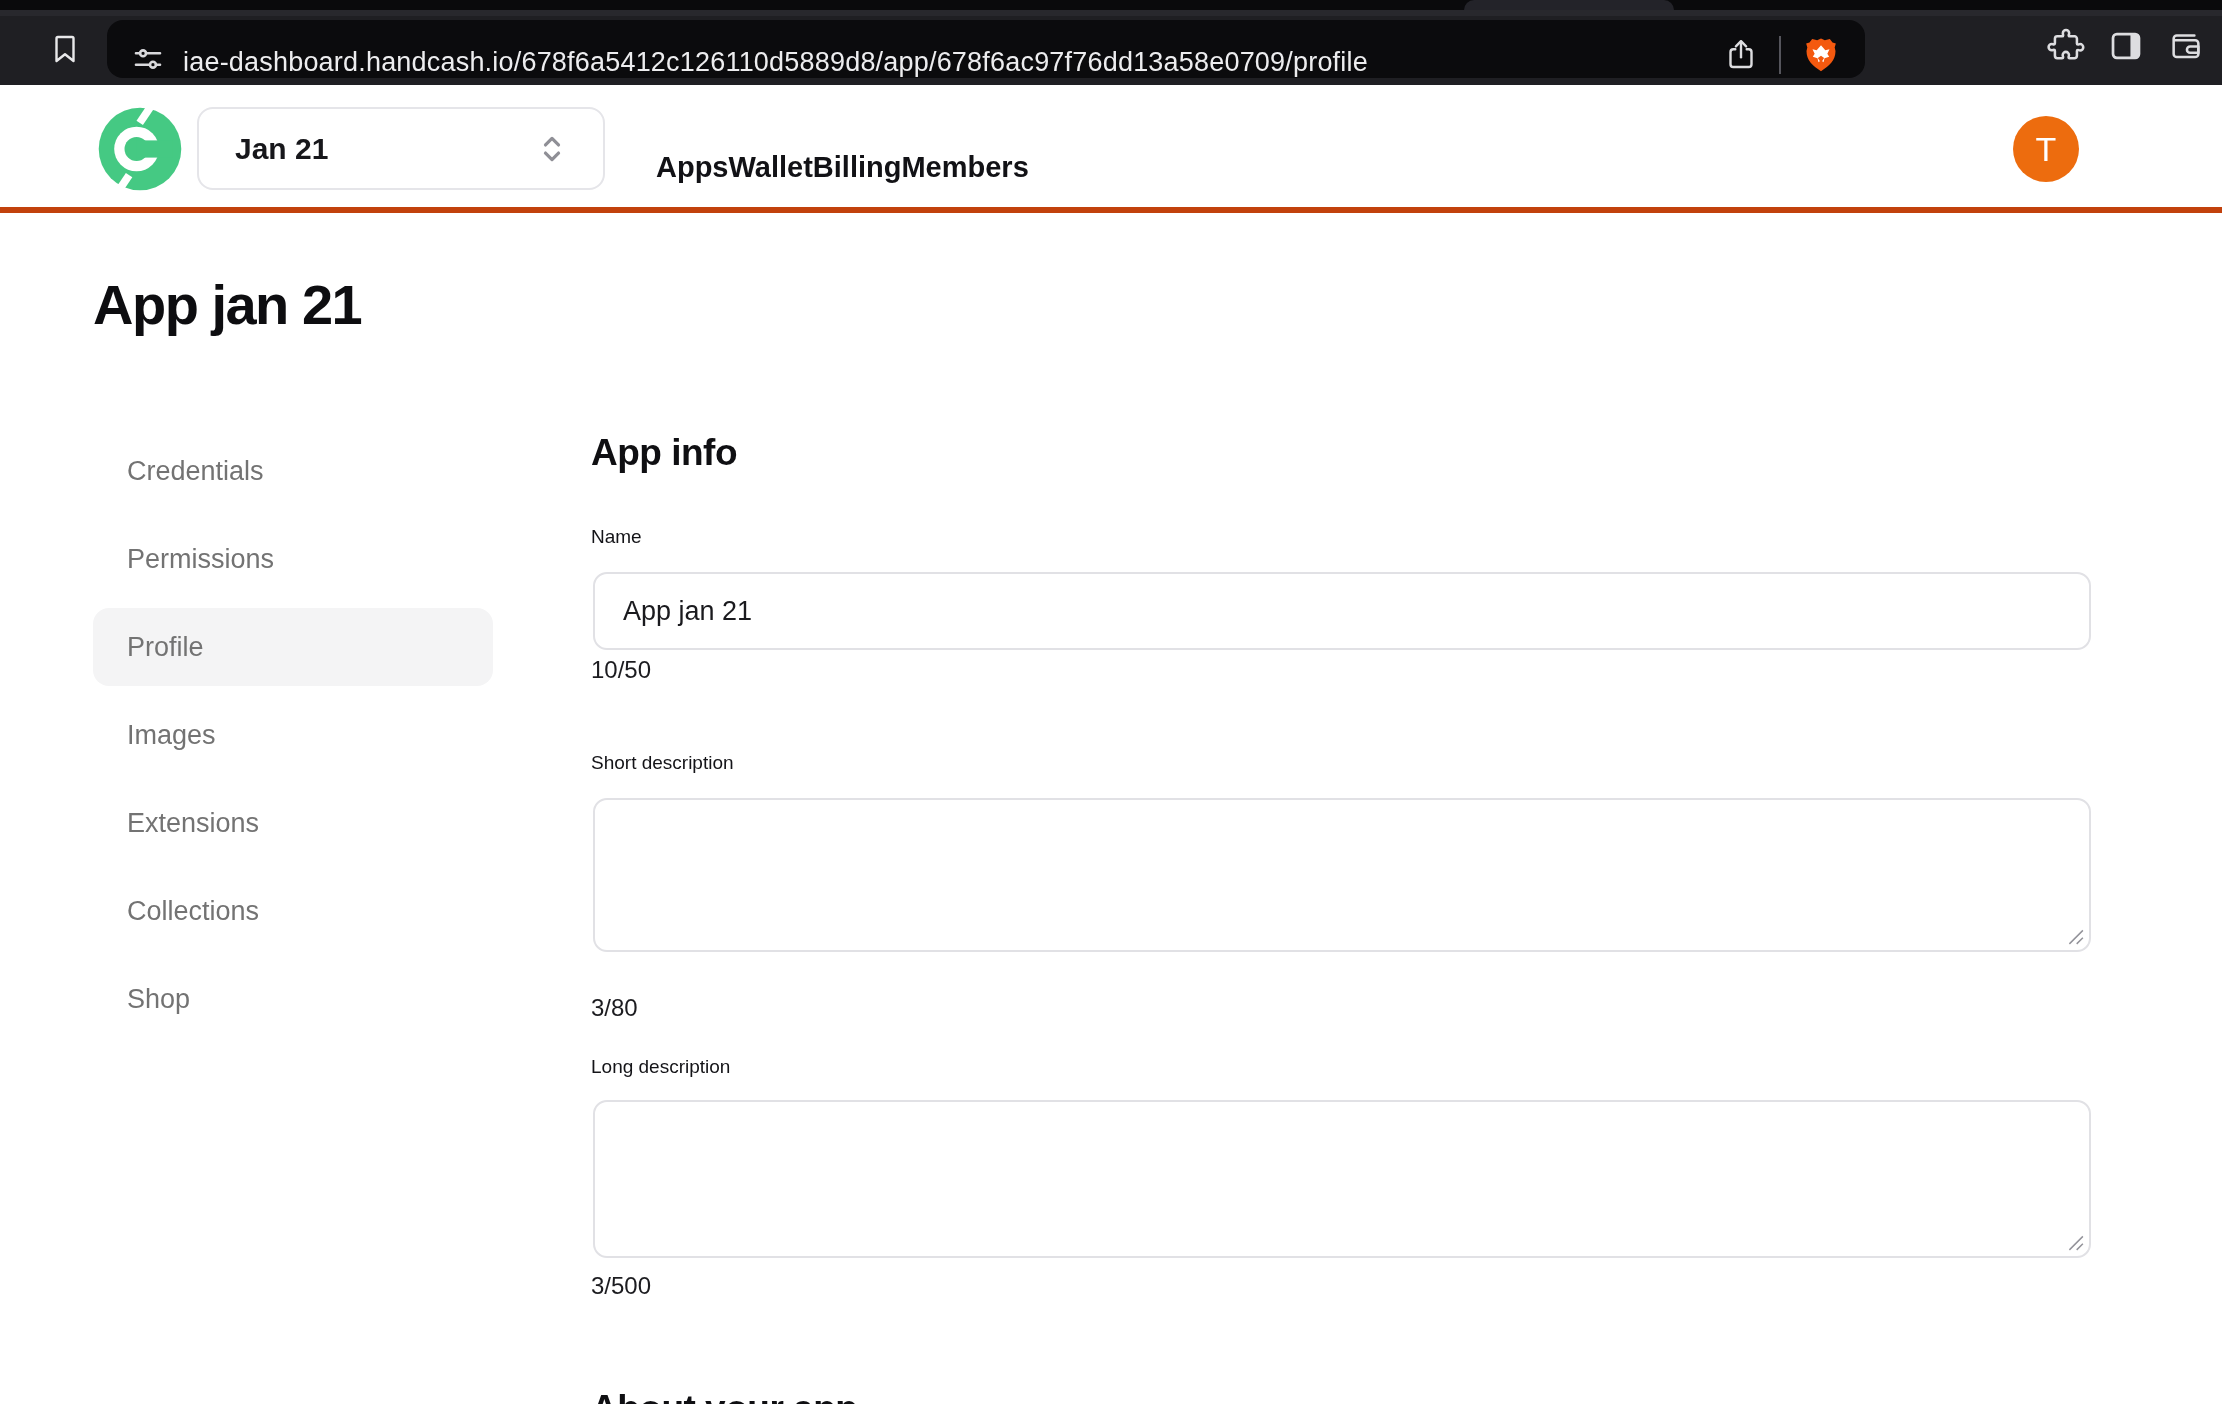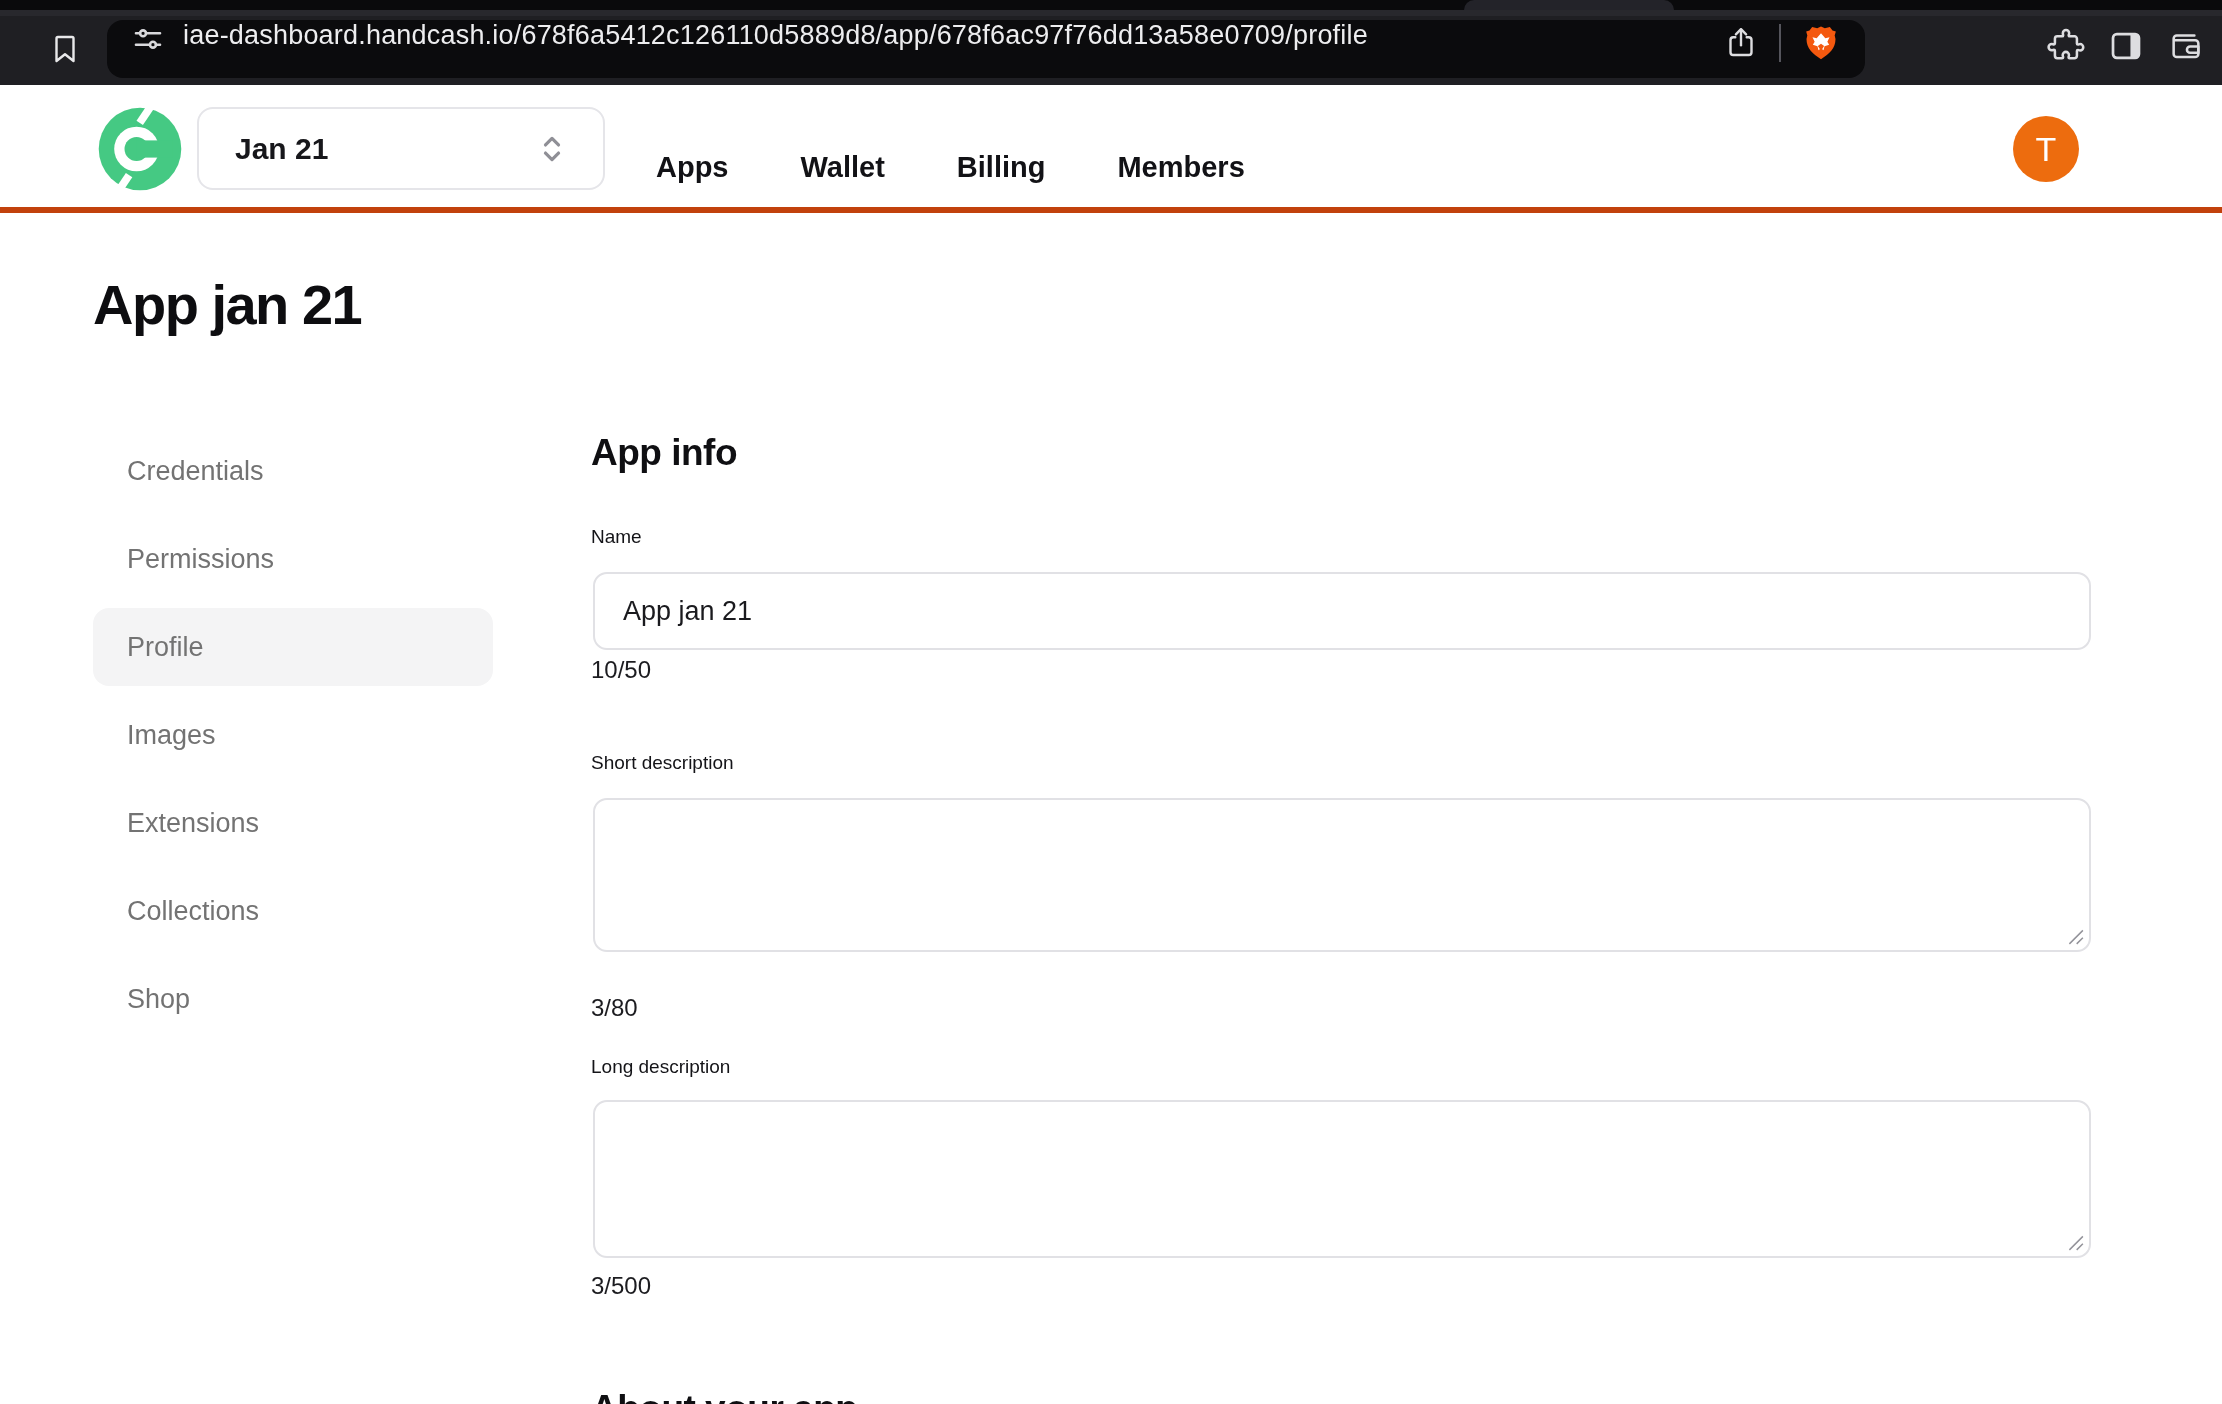--- a/index.html
+++ b/index.html
@@ -6,37 +6,37 @@
   html,body { width:2222px; height:1404px; overflow:hidden; }
   body { background:#fff; font-family:"Liberation Sans", sans-serif; position:relative; }
 
   
   .chrome { position:absolute; top:0; left:0; width:2222px; height:85px; background:#1f1f23; z-index:10; }
   .chrome-topstrip { position:absolute; top:0; left:0; width:100%; height:10px; background:#0a0a0c; }
   .tab-sliver { position:absolute; top:0; left:1464px; width:210px; height:10px; background:#232329; border-radius:10px 10px 0 0; }
   .chrome-band { position:absolute; top:10px; left:0; width:100%; height:6px; background:#28282d; }
   .chrome-icon { display:flex; align-items:center; justify-content:center; }
   .bookmark-btn { position:absolute; left:44px; top:28px; width:42px; height:42px; }
-  .url-pill { position:absolute; left:107px; top:20px; width:1758px; height:58px; background:#0b0b0d; border-radius:16px; display:flex; align-items:flex-start; }
+  .url-pill { position:absolute; left:107px; top:20px; width:1758px; height:58px; background:#0b0b0d; border-radius:16px; display:flex; align-items:flex-end; }
   .tune-btn { margin-left:22px; width:38px; height:38px; flex:0 0 auto; }
   .url-text { color:#ededef; font-size:27px; margin-left:16px; white-space:nowrap; letter-spacing:.2px; flex:1 1 auto; overflow:hidden; }
   .pill-right { display:flex; align-items:center; margin-right:22px; flex:0 0 auto; }
   .share-btn { width:40px; height:44px; }
   .pill-divider { width:2px; height:38px; background:#55555c; margin:0 18px; }
   .brave-btn { width:44px; height:46px; }
   .right-icons { position:absolute; left:2046px; top:26px; display:flex; gap:20px; align-items:center; }
   .right-icons .chrome-icon { width:40px; height:40px; }
 
   
   .site-header { position:absolute; top:85px; left:0; width:2222px; height:128px; background:#fff; border-bottom:6px solid #c2410c; z-index:5; }
   .logo { position:absolute; left:97px; top:21px; width:86px; height:86px; }
   .org-select { position:absolute; left:197px; top:22px; width:408px; height:83px; background:#fff; border:2px solid #e5e5e9; border-radius:16px; display:flex; align-items:center; cursor:pointer; }
   .org-select-label { margin-left:36px; font-size:30px; font-weight:600; color:#17171b; }
   .org-select-chevron { position:absolute; right:38px; width:26px; height:40px; }
-  .top-nav { position:absolute; left:656px; top:0; height:164px; display:flex; align-items:center; gap:72px; }
+  .top-nav { position:absolute; left:656px; top:0; height:164px; display:flex; align-items:center; }
   .top-nav-item { font-size:29px; font-weight:600; color:#121216; cursor:pointer; }
   .avatar { position:absolute; left:2013px; top:31px; width:66px; height:66px; border-radius:50%; background:#ED6C0E; display:flex; align-items:center; justify-content:center; }
   .avatar span { color:#fff; font-size:34px; font-weight:500; }
 
   
   .page-title { position:absolute; left:93px; top:272px; font-size:56px; font-weight:800; letter-spacing:-1.5px; color:#0d0d10; }
 
   .sidebar { position:absolute; left:93px; top:432px; width:400px; }
   .side-item { height:78px; margin-bottom:10px; border-radius:16px; display:flex; align-items:center; padding-left:34px; font-size:27px; color:#737373; cursor:pointer; }
   .side-item.active { background:#f4f4f5; }

